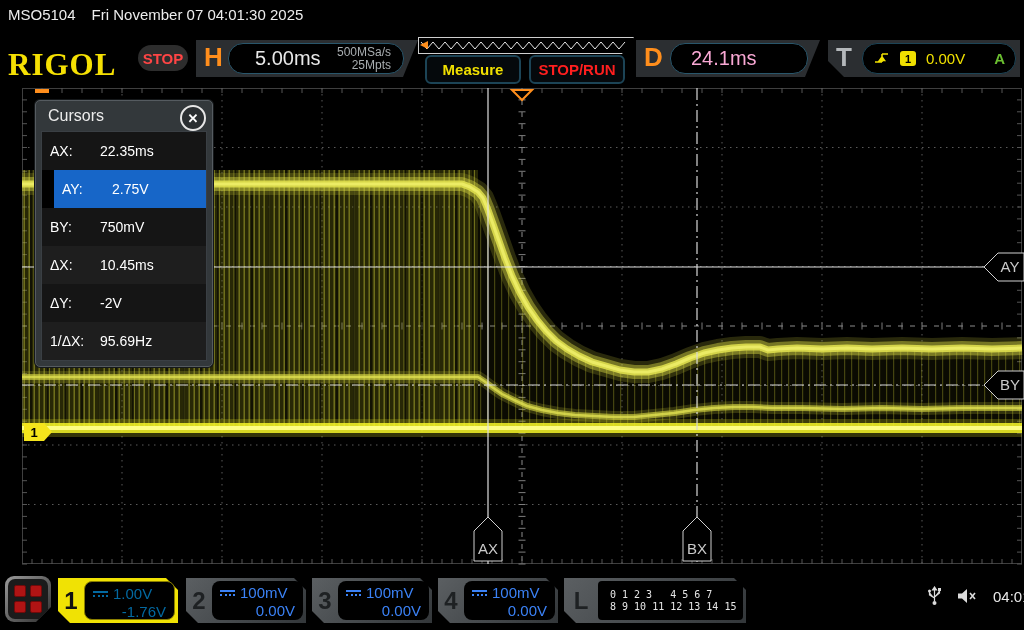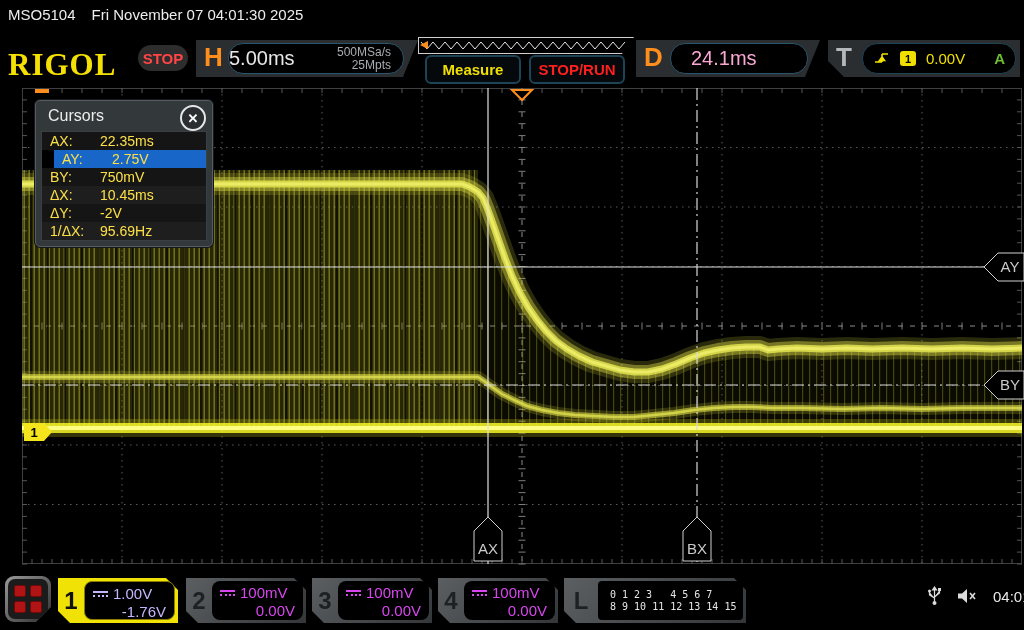--- a/index.html
+++ b/index.html
@@ -15,21 +15,21 @@
           color:#ff4545;font-weight:bold;font-size:15px;}
   .tb-group{position:absolute;top:40px;height:37px;background:#2b2e31;}
   .slant-r{clip-path:polygon(0 0,100% 0,calc(100% - 15px) 100%,0 100%);}
   .chamf-bl{clip-path:polygon(0 0,100% 0,100% 100%,16px 100%,0 calc(100% - 16px));}
   .tb-letter{position:absolute;left:8px;top:2px;font-size:26px;font-weight:bold;color:#ff8e1c;}
   .tb-letter.gray{color:#b4b8bb;}
   .tb-inner{position:absolute;top:3px;bottom:3px;background:#000;border:1px solid #29566b;
             border-radius:15px;display:flex;align-items:center;}
   .h-group{left:196px;width:222px;}
   .h-inner{left:32px;right:14px;}
-  .tb-timebase{font-size:20px;color:#e8e8e8;}
+  .tb-timebase{font-size:20px;color:#e8e8e8;margin-left:26px;}
   .tb-rates{margin-left:auto;margin-right:12px;text-align:right;font-size:12px;line-height:13px;color:#a8adb0;}
   .d-group{left:636px;width:184px;}
   .d-inner{left:34px;right:12px;}
   .tb-delay{font-size:20px;color:#f9a8d4;margin-left:20px;}
   .t-group{left:828px;width:192px;}
   .t-inner{left:34px;right:4px;border-color:#1c4456;gap:10px;padding:0 10px;}
   .trig-badge{width:16px;height:15px;background:#f0e000;border-radius:3px;color:#000;
               font-weight:bold;font-size:11px;display:flex;align-items:center;justify-content:center;}
   .trig-level{color:#f0e000;font-size:15px;}
   .trig-mode{margin-left:auto;color:#6abe30;font-weight:bold;font-size:15px;}
@@ -47,21 +47,21 @@
   .tag-text{font:15px "Liberation Sans",sans-serif;fill:#c9c9c9;text-anchor:middle;}
   
   .panel{position:absolute;left:35px;top:100px;width:176px;background:#33383b;
          border:1px solid #555b60;border-radius:5px;z-index:6;box-shadow:0 0 0 1px #15181a;}
   .panel-title{height:30px;display:flex;align-items:center;padding-left:12px;
                font-size:16px;color:#ececec;}
   .panel-close{position:absolute;right:6px;top:4px;width:22px;height:22px;border:2px solid #e6e6e6;
                border-radius:50%;color:#fff;font-size:13px;font-weight:bold;display:flex;
                align-items:center;justify-content:center;background:#2a2e31;cursor:pointer;}
   .cur-list{margin:0 5px 5px 5px;background:#000;border:1px solid #3a3f44;}
-  .cur-row{display:flex;align-items:center;height:18px;padding:0 8px;font-size:14px;color:#fde047;}
+  .cur-row{display:flex;align-items:center;height:38px;padding:0 8px;font-size:14px;color:#ffffff;}
   .cur-row:nth-child(odd){background:#151515;}
   .cur-row:nth-child(even){background:#1e1e1e;}
   .cur-row.selected{background:#1766c8;margin-left:12px;}
   .cur-row .lbl{width:50px;}
   
   .menu-btn{position:absolute;left:5px;top:576px;width:46px;height:46px;border-radius:9px;
             background:linear-gradient(135deg,#9a9a9a,#2e2e2e);
             clip-path:polygon(0 0,100% 0,100% calc(100% - 15px),calc(100% - 15px) 100%,0 100%);}
   .menu-inner{position:absolute;left:3px;top:3px;right:3px;bottom:3px;border-radius:7px;background:#1b1b1b;
             display:grid;grid-template-columns:12px 12px;grid-template-rows:12px 12px;gap:4px;
@@ -71,24 +71,24 @@
   .chan .frame{position:absolute;inset:0;
      clip-path:polygon(0 0,calc(100% - 12px) 0,100% 12px,100% 100%,12px 100%,0 calc(100% - 12px));}
   .chan .num{position:absolute;left:0;top:0;width:26px;height:100%;display:flex;align-items:center;
              justify-content:center;font-size:24px;font-weight:bold;}
   .chan .pane{position:absolute;left:26px;top:3px;right:3px;bottom:3px;background:#000;
               border-radius:8px;padding:3px 8px 0 8px;box-sizing:border-box;font-size:15px;}
   .chan .row1{display:flex;align-items:center;gap:5px;line-height:18px;}
   .chan .row2{text-align:right;line-height:18px;}
   .ch-active .frame{background:#f0e204;}
   .ch-active .num{color:#111;}
-  .ch-active .pane{color:#c4b5fd;border:1px solid #8a7e00;}
+  .ch-active .pane{color:#0369a1;border:1px solid #8a7e00;}
   .ch-idle .frame{background:linear-gradient(135deg,#5b5f62,#33373a);}
   .ch-idle .num{color:#1e2123;}
-  .ch-idle .pane{color:#d946ef;}
+  .ch-idle .pane{color:#3b82f6;}
   .cpl{display:inline-block;width:15px;}
   .cpl .s{display:block;height:0;border-top:2px solid currentColor;margin-bottom:2px;}
   .cpl .d{display:block;height:0;border-top:2px dotted currentColor;}
   .lbox{position:absolute;left:564px;top:578px;width:182px;height:45px;}
   .lbox .frame{position:absolute;inset:0;background:linear-gradient(135deg,#5b5f62,#33373a);
      clip-path:polygon(0 0,calc(100% - 12px) 0,100% 12px,100% 100%,12px 100%,0 calc(100% - 12px));}
   .lbox .num{position:absolute;left:0;top:0;width:34px;height:100%;display:flex;align-items:center;
              justify-content:center;font-size:24px;font-weight:bold;color:#1e2123;}
   .lbox .pane{position:absolute;left:34px;top:3px;right:3px;bottom:3px;background:#000;border-radius:4px;
               color:#e6e6e6;font-family:"DejaVu Sans Mono",monospace;font-size:10px;line-height:12px;

